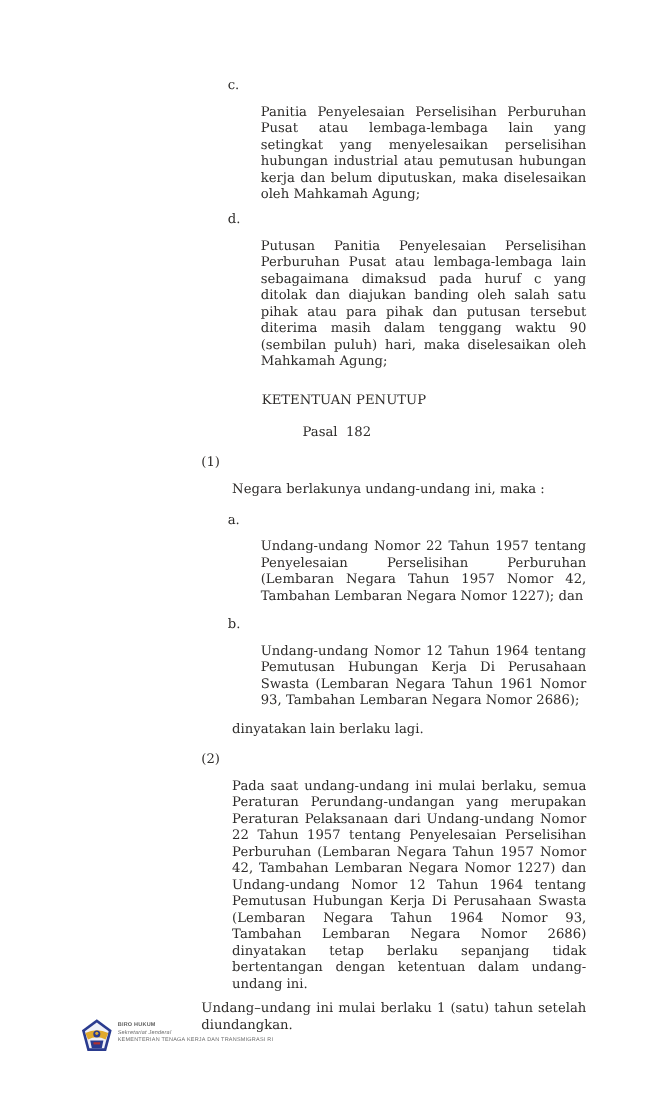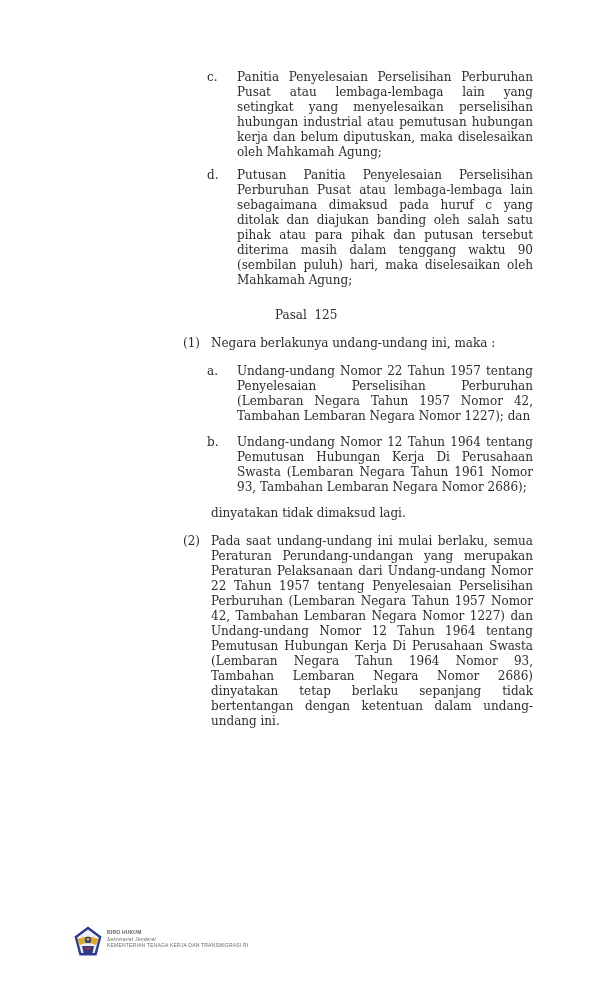--- a/index.html
+++ b/index.html
@@ -5,21 +5,21 @@
   html,body{margin:0;padding:0;}
   .page{
     width:607px;height:1000px;background:#ffffff;position:relative;
     font-family:"DejaVu Serif","Liberation Serif",serif;
     font-size:12px;line-height:15px;color:#2e2c2a;overflow:hidden;
   }
   .content{position:absolute;left:183px;top:70px;width:350px;}
   .para{text-align:justify;}
   .hang{display:flex;}
   .hang .lbl{flex:0 0 30px;}
-  .hang .txt{flex:1 1 auto;text-align:justify;}
+  .hang .txt{flex:1 1 auto;text-align:justify;margin-top:24px;}
   .sub{margin-left:24px;}
   .clause .lbl{flex:0 0 28px;}
   .heading{white-space:pre-wrap;}
   .h-bab{margin-left:95px;margin-bottom:14px;}
   .h-ket{margin-left:55px;margin-bottom:14px;}
   .h-pasal{margin-left:92px;margin-bottom:13px;}
   .mb8{margin-bottom:8px;}
   .mb11{margin-bottom:11px;}
   .mb13{margin-bottom:13px;}
   .mb20{margin-bottom:20px;}
@@ -46,46 +46,48 @@
       <div class="lbl">c.</div>
       <div class="txt">Panitia Penyelesaian Perselisihan Perburuhan Pusat atau lembaga-lembaga lain yang setingkat yang menyelesaikan perselisihan hubungan industrial atau pemutusan hubungan kerja dan belum diputuskan, maka diselesaikan oleh Mahkamah Agung;</div>
     </div>
 
     <div class="hang sub mb20">
       <div class="lbl">d.</div>
       <div class="txt">Putusan Panitia Penyelesaian Perselisihan Perburuhan Pusat atau lembaga-lembaga lain sebagaimana dimaksud pada huruf c yang ditolak dan diajukan banding oleh salah satu pihak atau para pihak dan putusan tersebut diterima masih dalam tenggang waktu 90 (sembilan puluh) hari, maka diselesaikan oleh Mahkamah Agung;</div>
     </div>
 
 
+    <div class="heading h-ket">KETENTUAN PENUTUP</div>
 
-    <div class="heading h-pasal">Pasal  125</div>
+    <div class="heading h-pasal">Pasal  182</div>
 
     <div class="hang clause mb13">
       <div class="lbl">(1)</div>
       <div class="txt">Negara berlakunya undang-undang ini, maka :</div>
     </div>
 
     <div class="hang sub mb11">
       <div class="lbl">a.</div>
       <div class="txt">Undang-undang Nomor 22 Tahun 1957 tentang Penyelesaian Perselisihan Perburuhan (Lembaran Negara Tahun 1957 Nomor 42, Tambahan Lembaran Negara Nomor 1227); dan</div>
     </div>
 
     <div class="hang sub mb11">
       <div class="lbl">b.</div>
       <div class="txt">Undang-undang Nomor 12 Tahun 1964 tentang Pemutusan Hubungan Kerja Di Perusahaan Swasta (Lembaran Negara Tahun 1961 Nomor 93, Tambahan Lembaran Negara Nomor 2686);</div>
     </div>
 
-    <div class="para indent28 mb13">dinyatakan tidak dimaksud lagi.</div>
+    <div class="para indent28 mb13">dinyatakan lain berlaku lagi.</div>
 
     <div class="hang clause mb7">
       <div class="lbl">(2)</div>
       <div class="txt">Pada saat undang-undang ini mulai berlaku, semua Peraturan Perundang-undangan yang merupakan Peraturan Pelaksanaan dari Undang-undang Nomor 22 Tahun 1957 tentang Penyelesaian Perselisihan Perburuhan (Lembaran Negara Tahun 1957 Nomor 42, Tambahan Lembaran Negara Nomor 1227) dan Undang-undang Nomor 12 Tahun 1964 tentang Pemutusan Hubungan Kerja Di Perusahaan Swasta (Lembaran Negara Tahun 1964 Nomor 93, Tambahan Lembaran Negara Nomor 2686) dinyatakan tetap berlaku sepanjang tidak bertentangan dengan ketentuan dalam undang-undang ini.</div>
     </div>
 
 
+    <div class="para">Undang–undang ini mulai berlaku 1 (satu) tahun setelah diundangkan.</div>
 
   </div>
 
   <div class="footer">
     <svg class="logo" viewBox="0 0 28 30">
       <polygon points="14,0.5 27.5,10.5 22.5,29.5 5.5,29.5 0.5,10.5" fill="#2a3b8f"></polygon>
       <polygon points="14,3.5 24.8,11.6 20.7,27 7.3,27 3.2,11.6" fill="#eef0f8"></polygon>
       <path d="M3.5,13 Q14,8 24.5,13 L22,19 Q14,15 6,19 Z" fill="#e0a92c"></path>
       <circle cx="14" cy="14" r="3.2" fill="#2a3b8f"></circle>
       <circle cx="14" cy="13.4" r="1.4" fill="#e0a92c"></circle>

